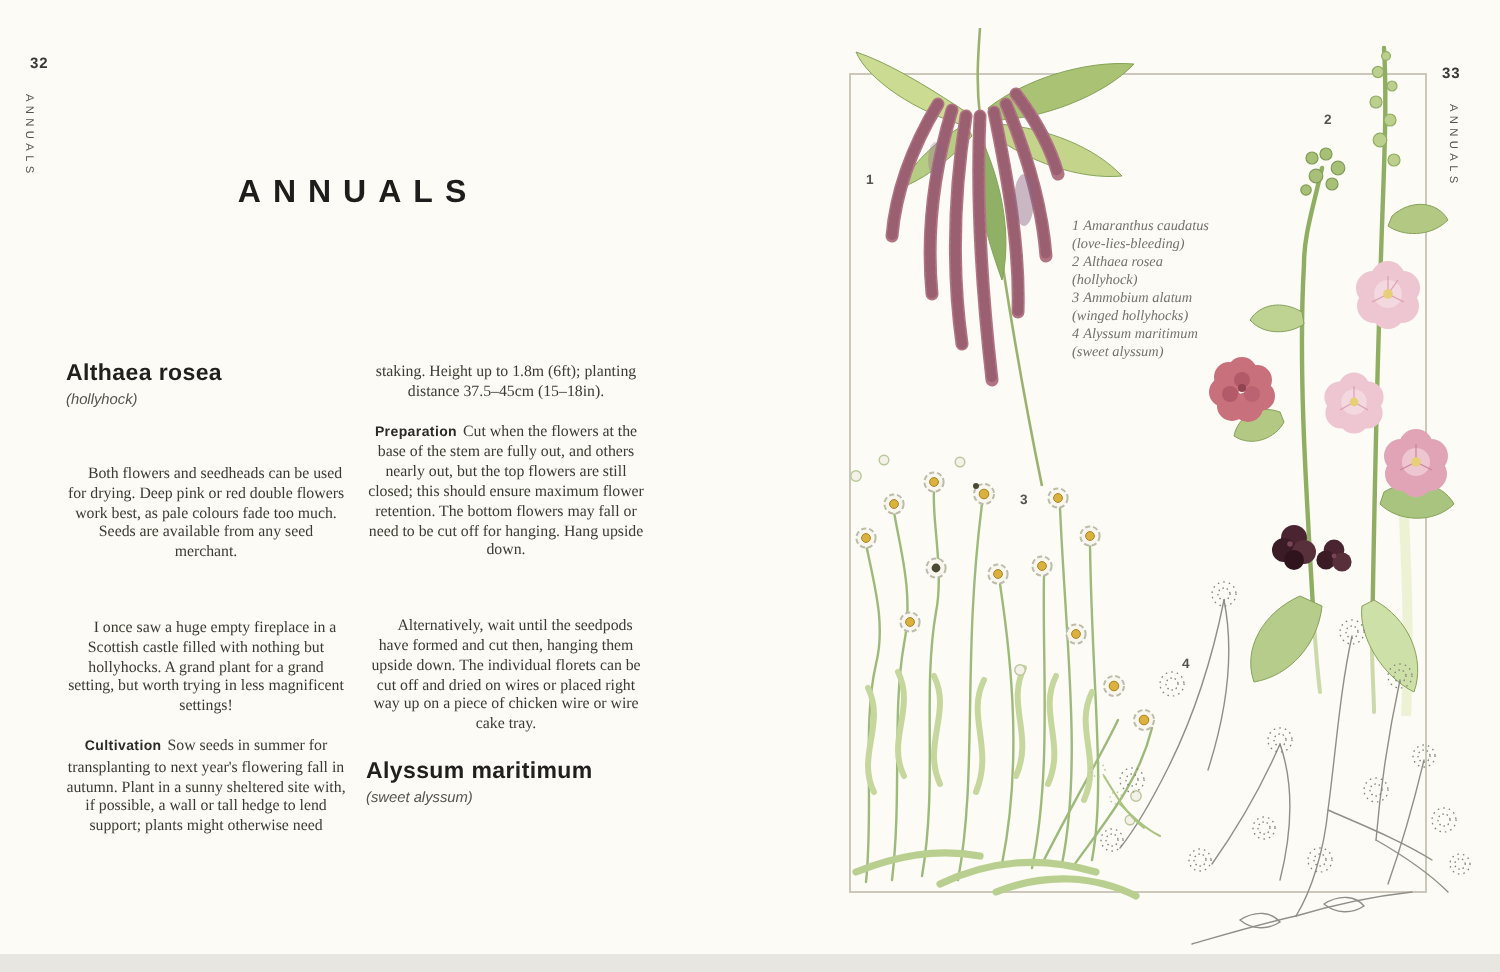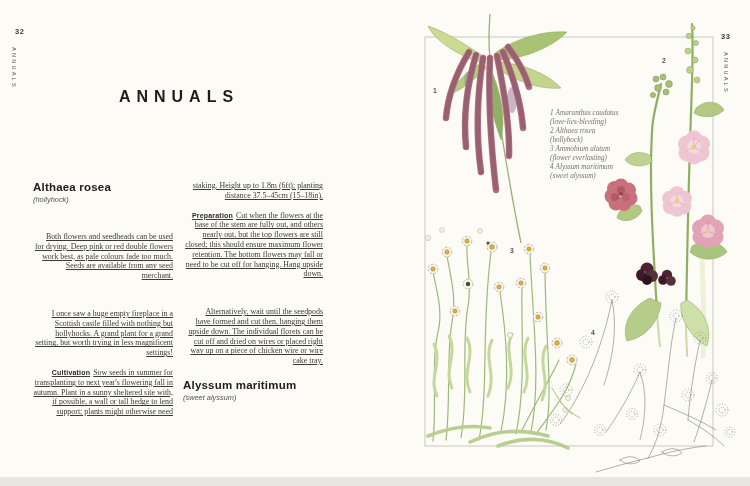--- a/index.html
+++ b/index.html
@@ -17,28 +17,28 @@
     font-family:"Liberation Sans",sans-serif;font-weight:700;font-size:16px;
     letter-spacing:6px;color:#1e1d1b;}
   .col{position:absolute;top:181px;width:140px;color:#3e3a33;}
   .col1{left:33px;}
   .col2{left:183px;}
   .entry-heading{margin:0 0 2px 0;font-family:"Liberation Sans",sans-serif;font-weight:700;
     font-size:11.5px;letter-spacing:.2px;color:#21201d;}
   .entry-heading.later{margin-top:13px;}
   .common-name{font-family:"Liberation Sans",sans-serif;font-style:italic;font-size:7.4px;
     color:#55534e;margin:0 0 11px 0;}
-  .body-p{font-size:7.9px;line-height:9.8px;margin:0;text-align:right;text-decoration:underline;}
+  .body-p{font-size:7.9px;line-height:9.8px;margin:0;text-align:center;}
   .body-p.indent{text-indent:9px;margin-top:28px;}
   .body-p.space-above{margin-top:10px;}
   .step-label{font-family:"Liberation Sans",sans-serif;font-weight:700;font-size:7px;
     color:#2b2a27;letter-spacing:.2px;margin-right:3px;}
 
   
-  .plate-key{position:absolute;left:550px;top:109px;width:96px;
+  .plate-key{position:absolute;left:536px;top:109px;width:96px;
     font-style:italic;font-size:7.2px;line-height:9px;color:#73736b;}
   .plate-key .num{font-style:italic;margin-right:2px;}
   .fig-label{position:absolute;font-family:"Liberation Sans",sans-serif;font-weight:700;
     font-size:6.8px;color:#55544e;}
   svg{display:block;}
 </style>
 </head>
 <body>
 
 <div class="spread">
@@ -340,21 +340,21 @@
 
   <div class="page-num" style="left:721px;top:32px">33</div>
   <div class="margin-label" style="left:723px;top:52px">ANNUALS</div>
 
   <div class="plate-key">
     <div><span class="num">1</span><span>Amaranthus caudatus</span></div>
     <div>(love-lies-bleeding)</div>
     <div><span class="num">2</span><span>Althaea rosea</span></div>
     <div>(hollyhock)</div>
     <div><span class="num">3</span><span>Ammobium alatum</span></div>
-    <div>(flower everlasting)</div>
+    <div>(winged hollyhocks)</div>
     <div><span class="num">4</span><span>Alyssum maritimum</span></div>
     <div>(sweet alyssum)</div>
   </div>
 
   <div class="fig-label" style="left:433px;top:87px">1</div>
   <div class="fig-label" style="left:662px;top:57px">2</div>
   <div class="fig-label" style="left:510px;top:247px">3</div>
   <div class="fig-label" style="left:591px;top:329px">4</div>
 
 </div>

